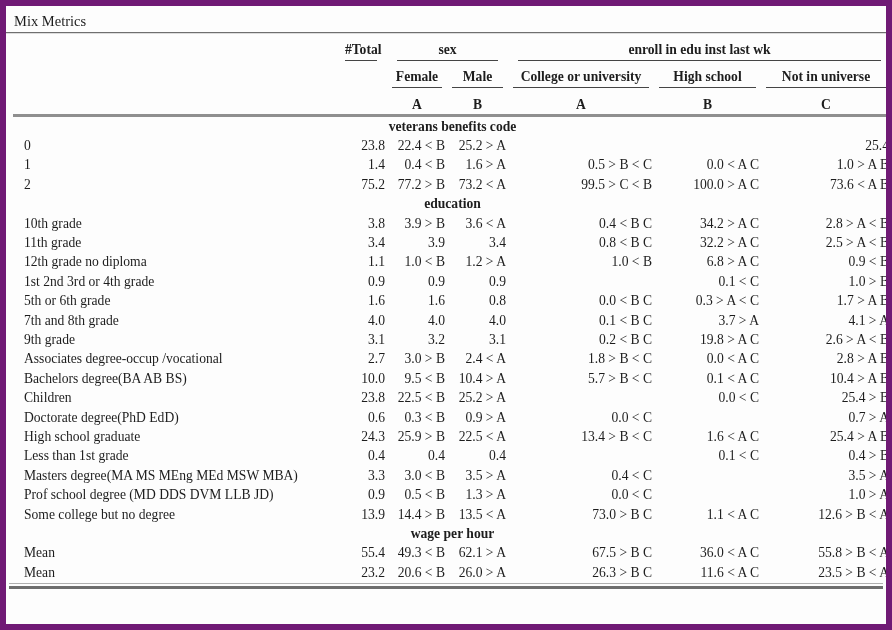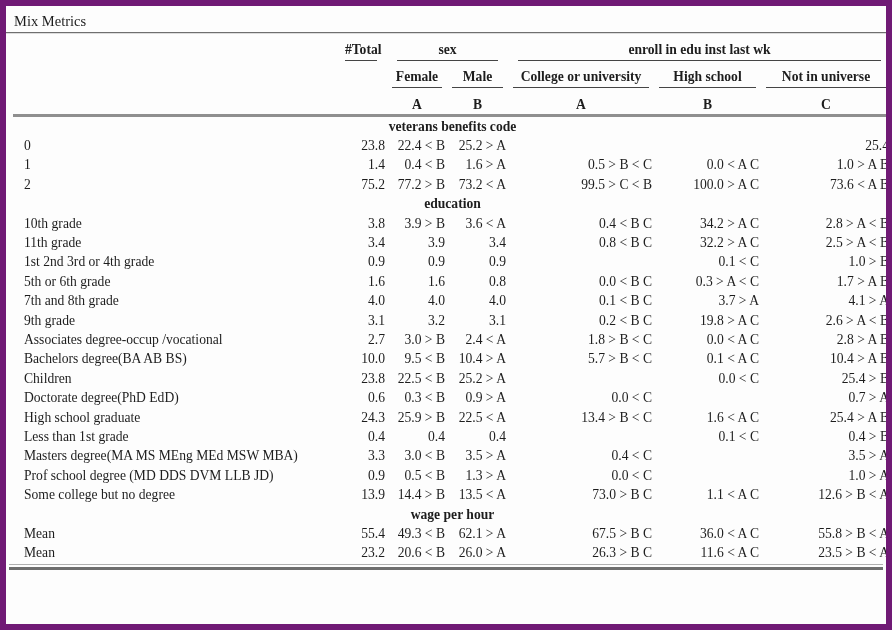--- a/index.html
+++ b/index.html
@@ -182,20 +182,29 @@
         <tr>
           <td class="label">11th grade</td>
           <td class="num">3.4</td>
           <td class="num">3.9</td>
           <td class="num">3.4</td>
           <td class="num">0.8 &lt; B C</td>
           <td class="num">32.2 &gt; A C</td>
           <td class="num">2.5 &gt; A &lt; B</td>
         </tr>
         <tr>
+          <td class="label">12th grade no diploma</td>
+          <td class="num">1.1</td>
+          <td class="num">1.0 &lt; B</td>
+          <td class="num">1.2 &gt; A</td>
+          <td class="num">1.0 &lt; B</td>
+          <td class="num">6.8 &gt; A C</td>
+          <td class="num">0.9 &lt; B</td>
+        </tr>
+        <tr>
           <td class="label">1st 2nd 3rd or 4th grade</td>
           <td class="num">0.9</td>
           <td class="num">0.9</td>
           <td class="num">0.9</td>
           <td class="num"></td>
           <td class="num">0.1 &lt; C</td>
           <td class="num">1.0 &gt; B</td>
         </tr>
         <tr>
           <td class="label">5th or 6th grade</td>

